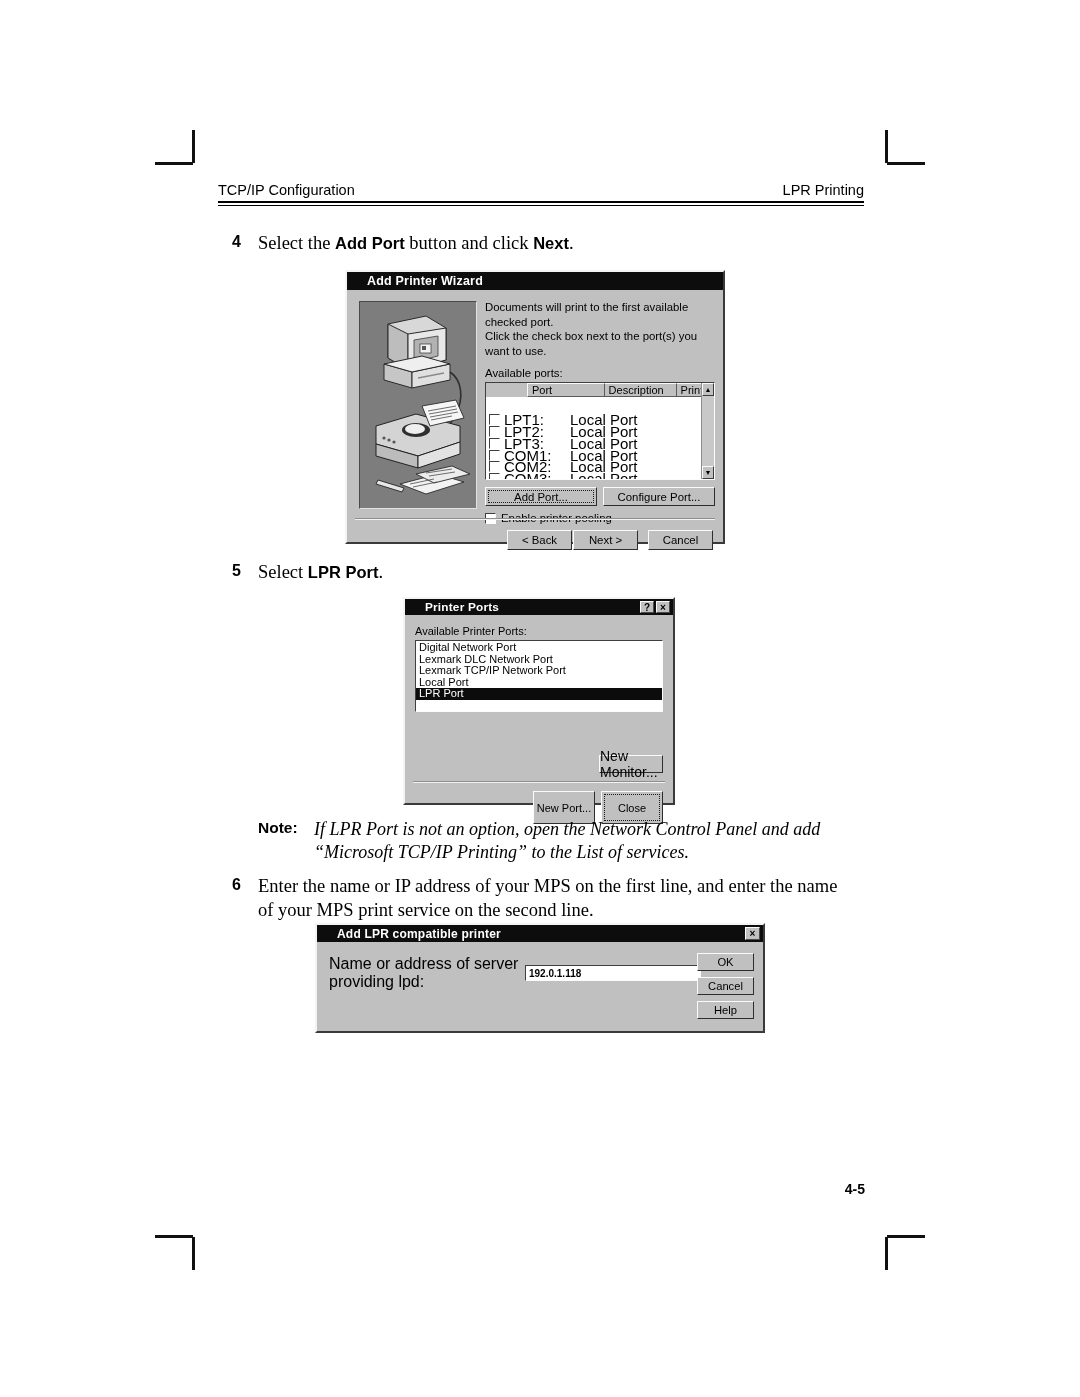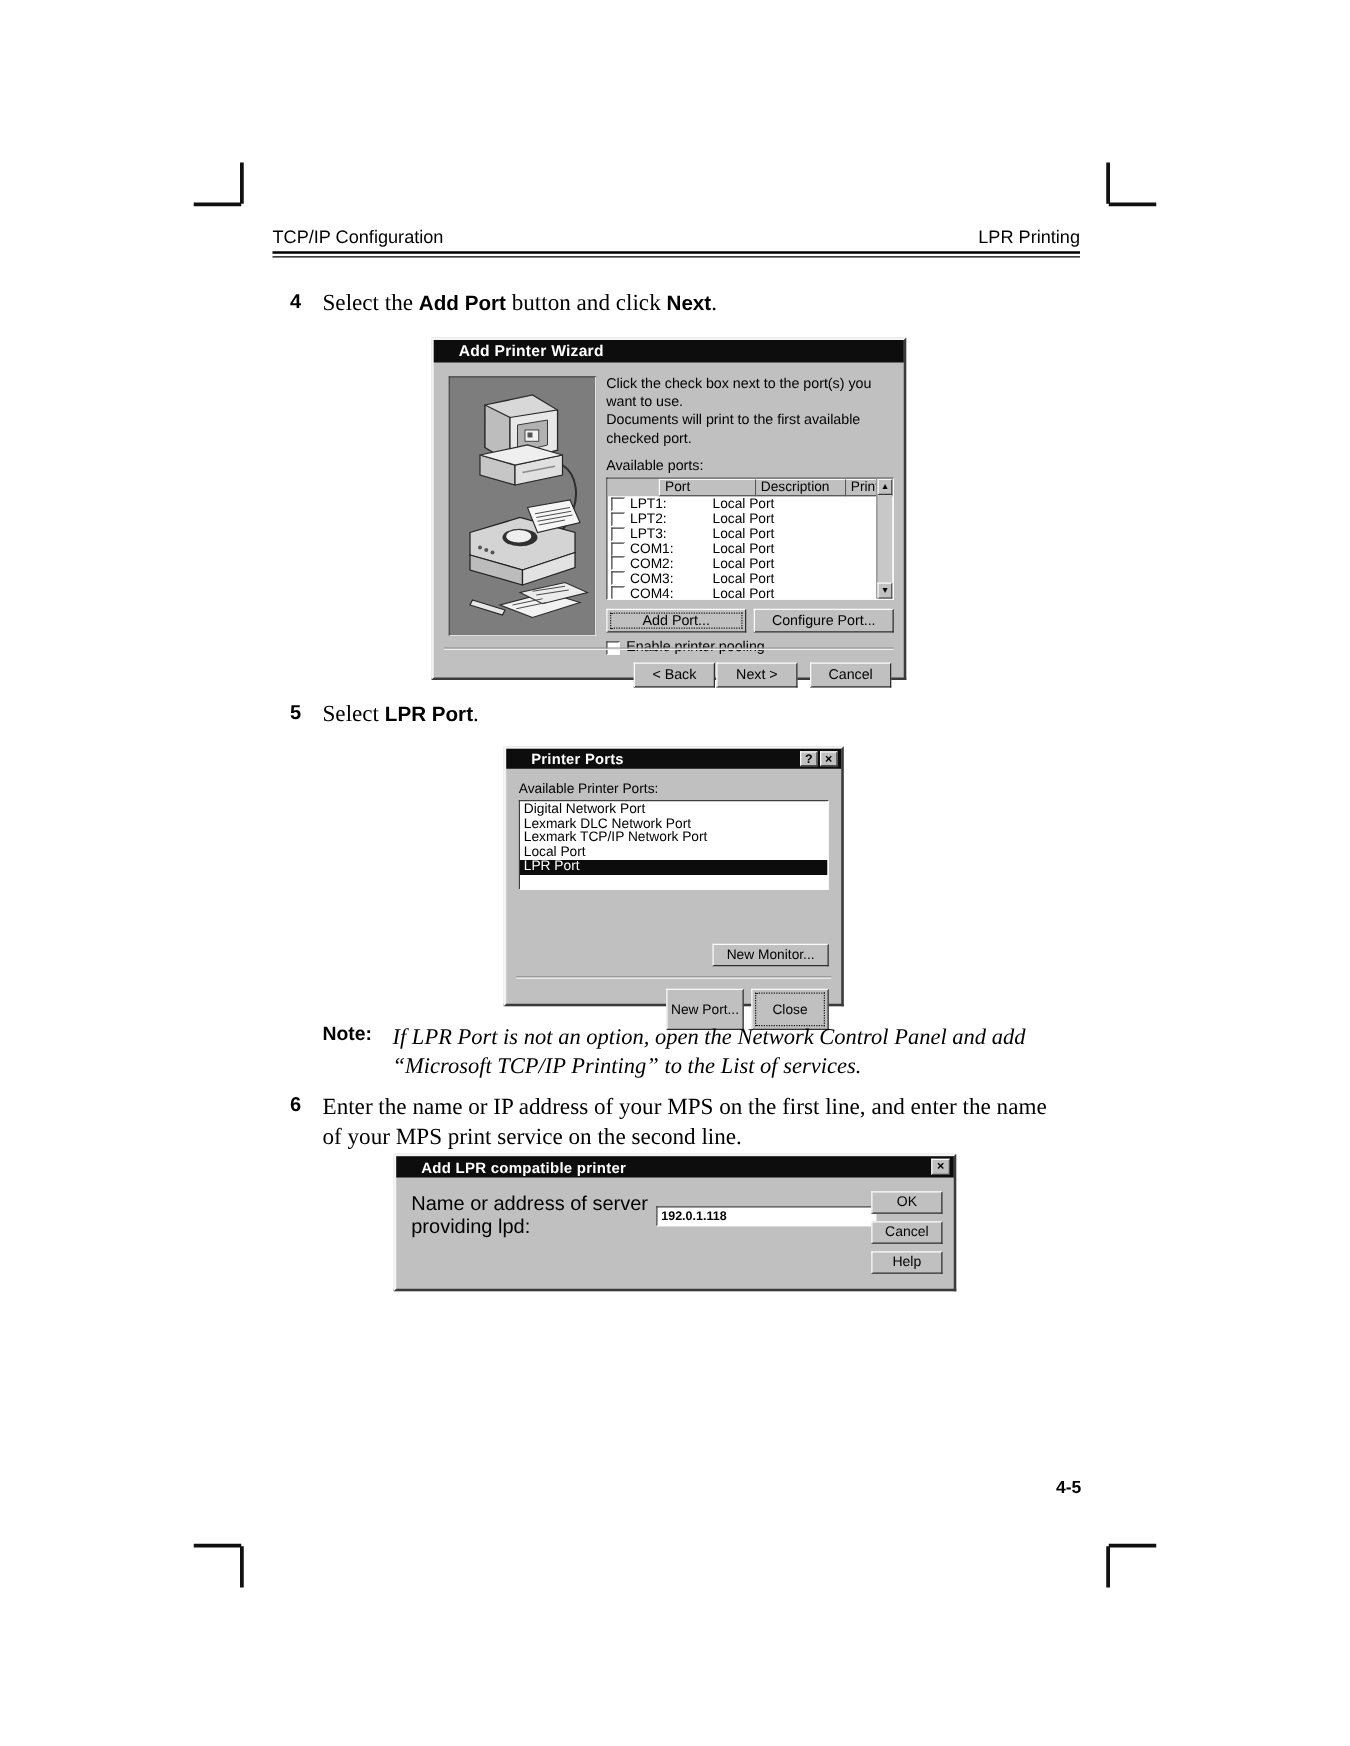--- a/index.html
+++ b/index.html
@@ -178,21 +178,21 @@
     border-bottom: 1.4px solid #5a5a5a;
     border-top: 1.4px solid #fbfbfb;
     box-sizing: border-box;
     padding-left: 4px;
     display: flex; align-items: center;
     background: #c0c0c0;
   }
   .pt-head .c1 { width: 84px; border-left: 1.4px solid #fbfbfb; }
   .pt-head .c2 { width: 78px; }
   .pt-head .c3 { flex: 1; }
-  .pt-rows { font-size: 11px; }
+  .pt-rows { font-size: 15px; margin-top: 16px; }
   .pt-row { display: flex; align-items: center; height: 11.9px; padding-left: 3px; }
   .pt-row .pcol { width: 81px; display: flex; align-items: center; gap: 4px; }
   .pt-row .dcol { width: 78px; }
   .vscroll {
     position: absolute; right: 0; top: 0; bottom: 0; width: 13px;
     background: #c8c8c8;
     border-left: 1.4px solid #8c8c8c;
     box-sizing: border-box;
   }
   .vscroll .arrow {
@@ -225,21 +225,21 @@
   
   #printer-ports { left: 403px; top: 597px; width: 272px; height: 208px; }
   #printer-ports .titlebar { height: 16px; font-size: 11.8px; }
   #printer-ports .tb-btn { width: 14px; height: 12.5px; font-size: 10px; }
   #pp-body { padding: 10px; position: relative; height: calc(100% - 16px); box-sizing: border-box; }
   #pp-label { font-size: 11px; margin-bottom: 3px; }
   #pp-list { height: 72px; padding: 1px 0 0 0; }
   #pp-list .item { font-size: 11px; padding: 0 3px; line-height: 11.6px; }
   #pp-list .item.selected { background: #0c0c0c; color: #fff; }
   #pp-newmon { position: absolute; right: 10px; top: 140px; }
-  #pp-newmon .btn { width: 93px; height: 18px; font-size: 11px; }
+  #pp-newmon .btn { width: 64px; height: 18px; font-size: 14px; }
   #pp-sep {
     position: absolute; left: 8px; right: 8px; top: 166px;
     border-top: 1.2px solid #8e8e8e;
     border-bottom: 1.2px solid #f2f2f2;
   }
   #pp-bottom { position: absolute; right: 10px; top: 176px; display: flex; gap: 6px; }
   #pp-bottom .btn { width: 62px; height: 33px; font-size: 11px; }
 
   
   #add-lpr { left: 315px; top: 923px; width: 450px; height: 110px; }
@@ -338,22 +338,22 @@
           <line x1="53" y1="185" x2="77" y2="180"></line>
           <line x1="66" y1="171" x2="92" y2="167"></line>
           <line x1="69" y1="174" x2="95" y2="170"></line>
         </g>
 
         <polygon points="18,178 44,186 42,190 16,182" fill="#e6e6e6" stroke="#222" stroke-width="0.9"></polygon>
       </svg>
     </div>
 
     <div id="wiz-right">
+      <div class="wiz-instr">Documents will print to the first available checked port.</div>
       <div class="wiz-instr">Click the check box next to the port(s) you want to use.</div>
-      <div class="wiz-instr">Documents will print to the first available checked port.</div>
       <div class="wiz-lbl">Available ports:</div>
 
       <div id="ports-table" class="sunken">
         <div class="pt-head">
           <div class="c1">Port</div>
           <div class="c2">Description</div>
           <div class="c3">Printer</div>
         </div>
         <div class="pt-rows" id="pt-rows">
             <div class="pt-row">

